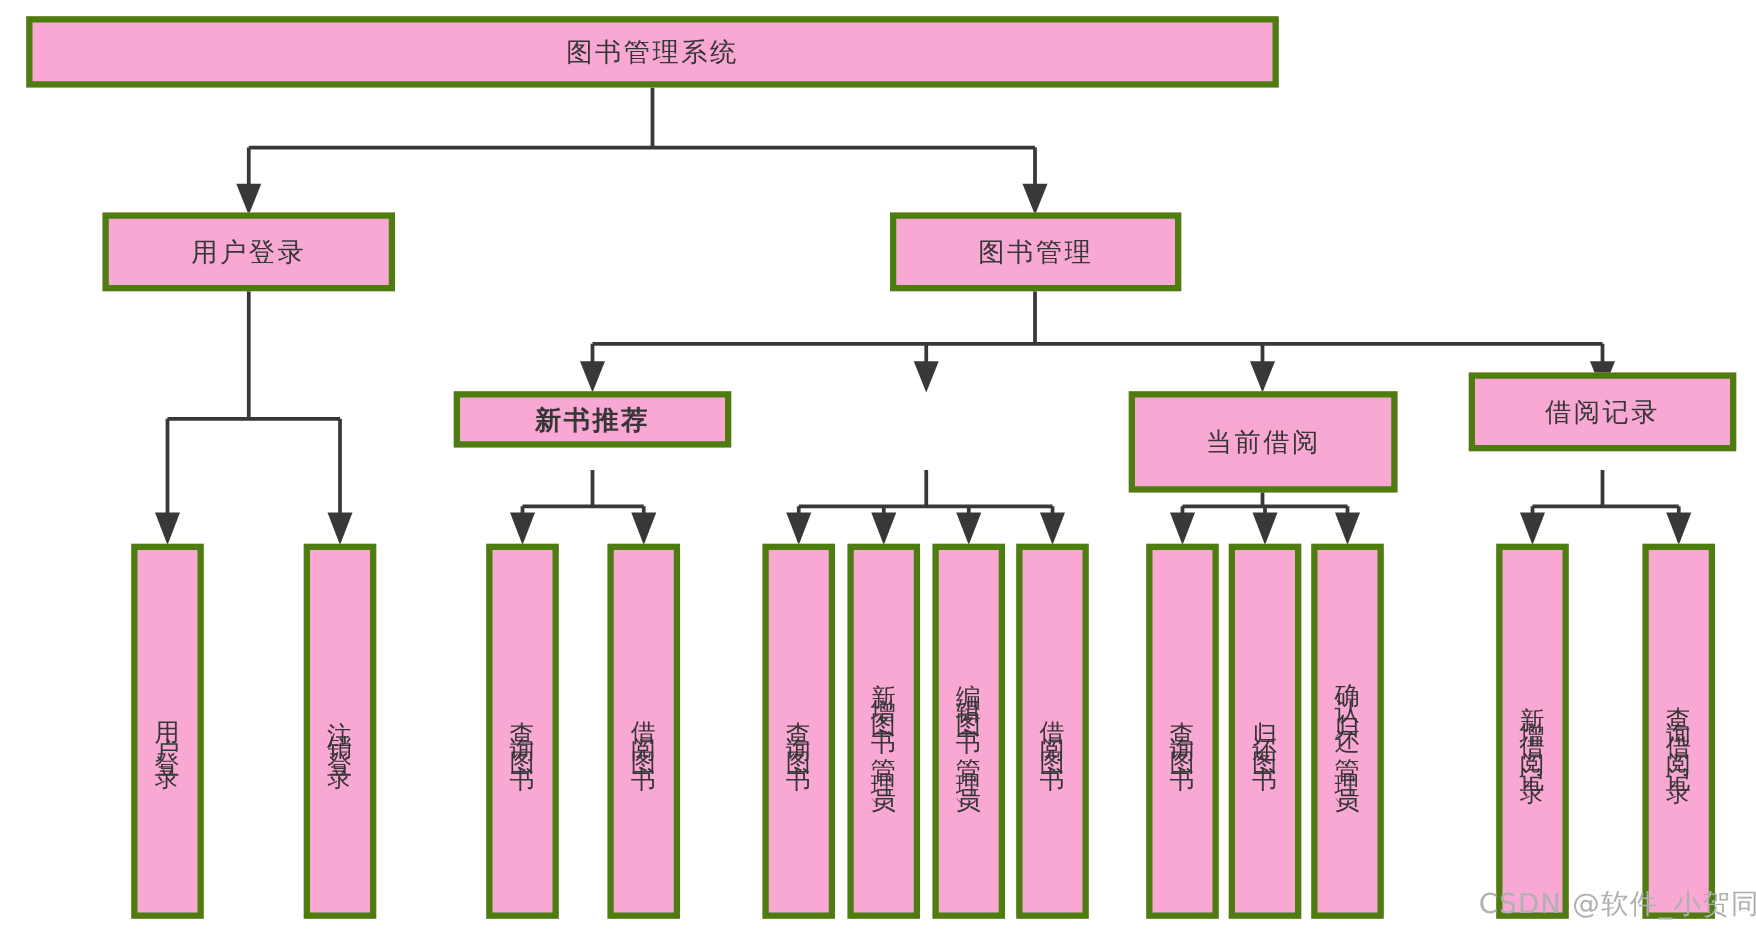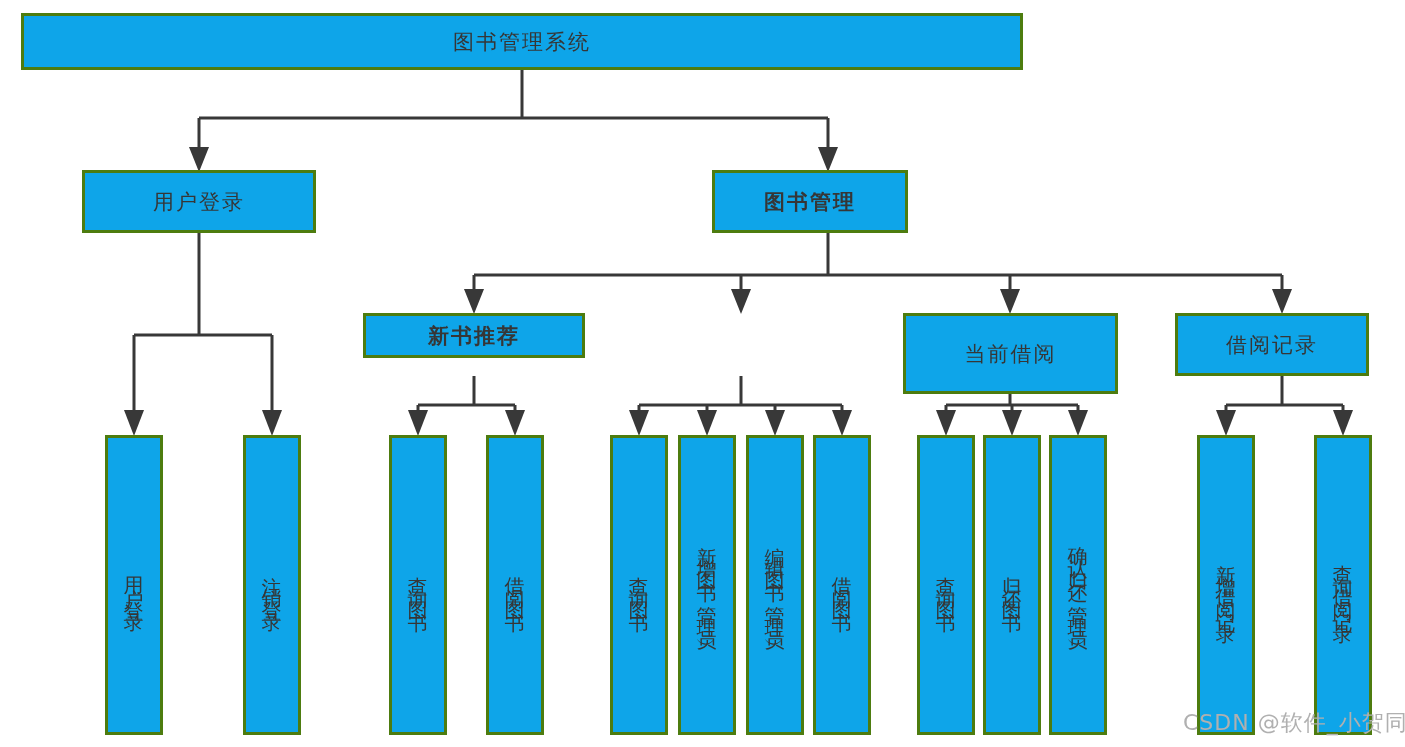--- a/index.html
+++ b/index.html
@@ -12,22 +12,22 @@
     overflow: hidden;
   }
   svg.connectors {
     position: absolute;
     left: 0; top: 0;
     width: 1405px; height: 747px;
   }
   .node {
     position: absolute;
     box-sizing: border-box;
-    background: #0ea5e9;
-    border: 3px solid #4d7c0f;
+    background: #f9a8d4;
+    border: 5px solid #4d7c0f;
     display: flex;
     align-items: center;
     justify-content: center;
     color: #363636;
     z-index: 2;
   }
   .node.h {
     font-size: 21px;
     letter-spacing: 2px;
     white-space: nowrap;
@@ -97,25 +97,25 @@
       <polygon points="1002,410 1022,410 1012,436"></polygon>
       <polygon points="1068,410 1088,410 1078,436"></polygon>
       <polygon points="1216,410 1236,410 1226,436"></polygon>
       <polygon points="1333,410 1353,410 1343,436"></polygon>
     </g>
   </svg>
 
   <div class="node h" style="left:21px; top:13px; width:1002px; height:57px;">图书管理系统</div>
 
   <div class="node h" style="left:82px; top:170px; width:234px; height:63px;">用户登录</div>
-  <div class="node h" style="left:712px; top:170px; width:196px; height:63px;font-weight:bold;">图书管理</div>
+  <div class="node h" style="left:712px; top:170px; width:233px; height:63px;">图书管理</div>
 
   <div class="node h" style="left:363px; top:313px; width:222px; height:45px;font-weight:bold;">新书推荐</div>
   <div class="node h" style="left:903px; top:313px; width:215px; height:81px;">当前借阅</div>
-  <div class="node h" style="left:1175px; top:313px; width:194px; height:63px;">借阅记录</div>
+  <div class="node h" style="left:1175px; top:298px; width:214px; height:63px;">借阅记录</div>
 
   <div class="node v" style="left:105px;">
     <span class="vtext">用户登录</span>
   </div>
   <div class="node v" style="left:243px;">
     <span class="vtext">注销登录</span>
   </div>
 
   <div class="node v" style="left:389px;">
     <span class="vtext">查询图书</span>

